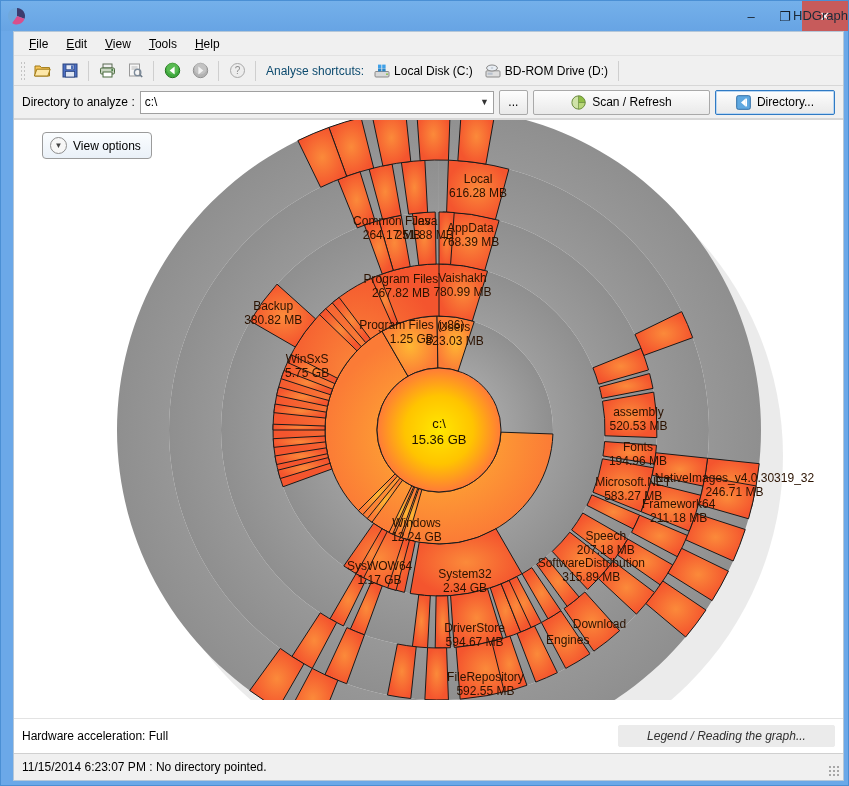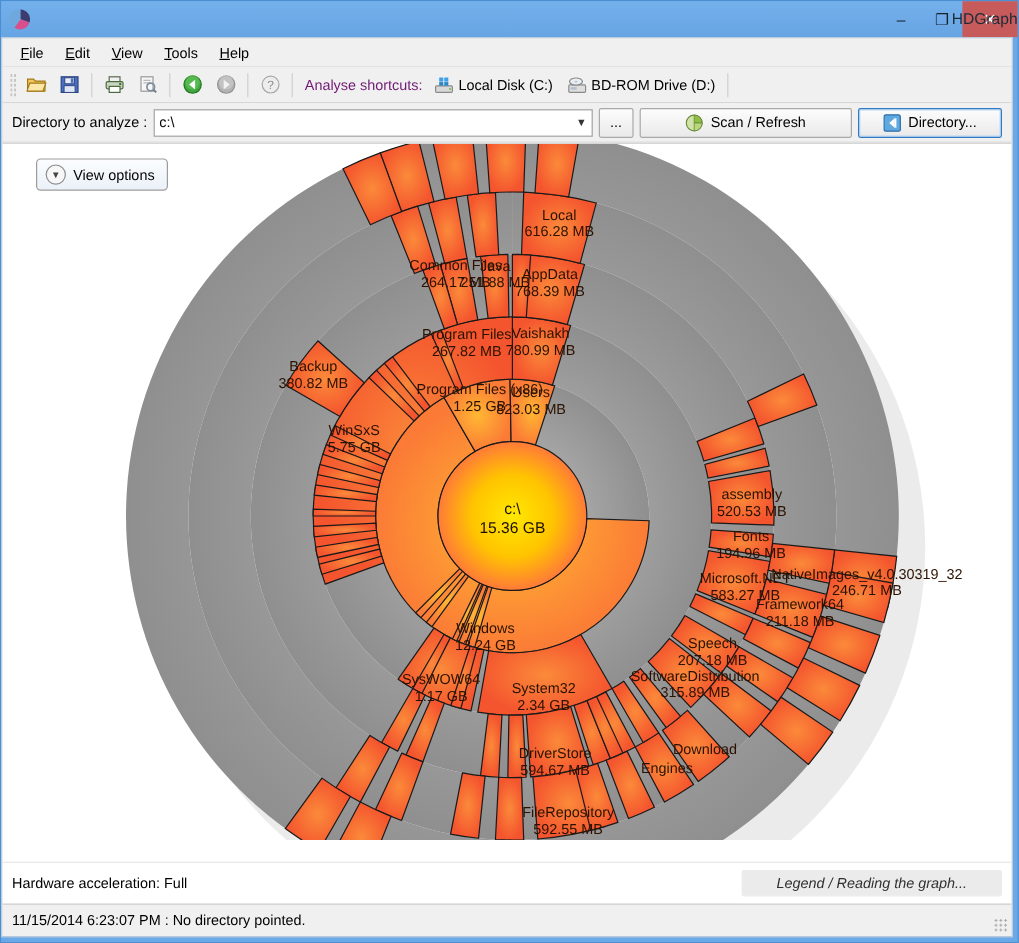--- a/index.html
+++ b/index.html
@@ -30,21 +30,21 @@
     pointer-events:none;
   }
   .win-btns{margin-left:auto;display:flex;height:30px;align-items:stretch;}
   .win-btn{
     width:34px;display:flex;align-items:center;justify-content:center;
     color:#17202b;font-size:13px;cursor:default;
   }
   .win-btn.close{background:#c75b5b;color:#fff;width:46px;}
   
   .client{
-    flex:1 1 auto;margin:0 4px 4px 0;background:#f0f0f0;
+    flex:1 1 auto;margin:0 4px 4px 12px;background:#f0f0f0;
     border:1px solid #b5c7d8;display:flex;flex-direction:column;
     position:relative;overflow:hidden;
   }
   
   .menubar{
     height:23px;flex:0 0 23px;display:flex;align-items:center;
     background:#f0f0f0;padding-left:6px;border-bottom:1px solid #e2e2e2;
   }
   .menu-item{
     padding:3px 9px;font-size:12px;color:#000;cursor:default;border-radius:2px;
@@ -56,21 +56,21 @@
     background:#f0f0f0;border-bottom:1px solid #d7d7d7;padding-left:4px;
   }
   .grip{width:6px;height:20px;margin:0 2px;
     background-image:radial-gradient(#b8b8b8 40%,transparent 41%);
     background-size:3px 4px;opacity:.8;}
   .tb-btn{
     width:26px;height:24px;display:flex;align-items:center;justify-content:center;
     border:1px solid transparent;border-radius:2px;cursor:default;
   }
   .tb-sep{width:1px;height:20px;background:#cfcfcf;margin:0 4px;}
-  .tb-label{font-size:12px;margin:0 4px 0 6px;color:#701a75;}
+  .tb-label{font-size:12px;margin:0 4px 0 6px;color:#0c4a6e;}
   .shortcut{
     display:flex;align-items:center;gap:4px;padding:2px 5px;
     border:1px solid transparent;border-radius:2px;cursor:default;
   }
   
   .dirbar{
     height:32px;flex:0 0 32px;display:flex;align-items:center;
     padding:0 8px;background:#f0f0f0;gap:5px;
     border-bottom:1px solid #d7d7d7;
   }

